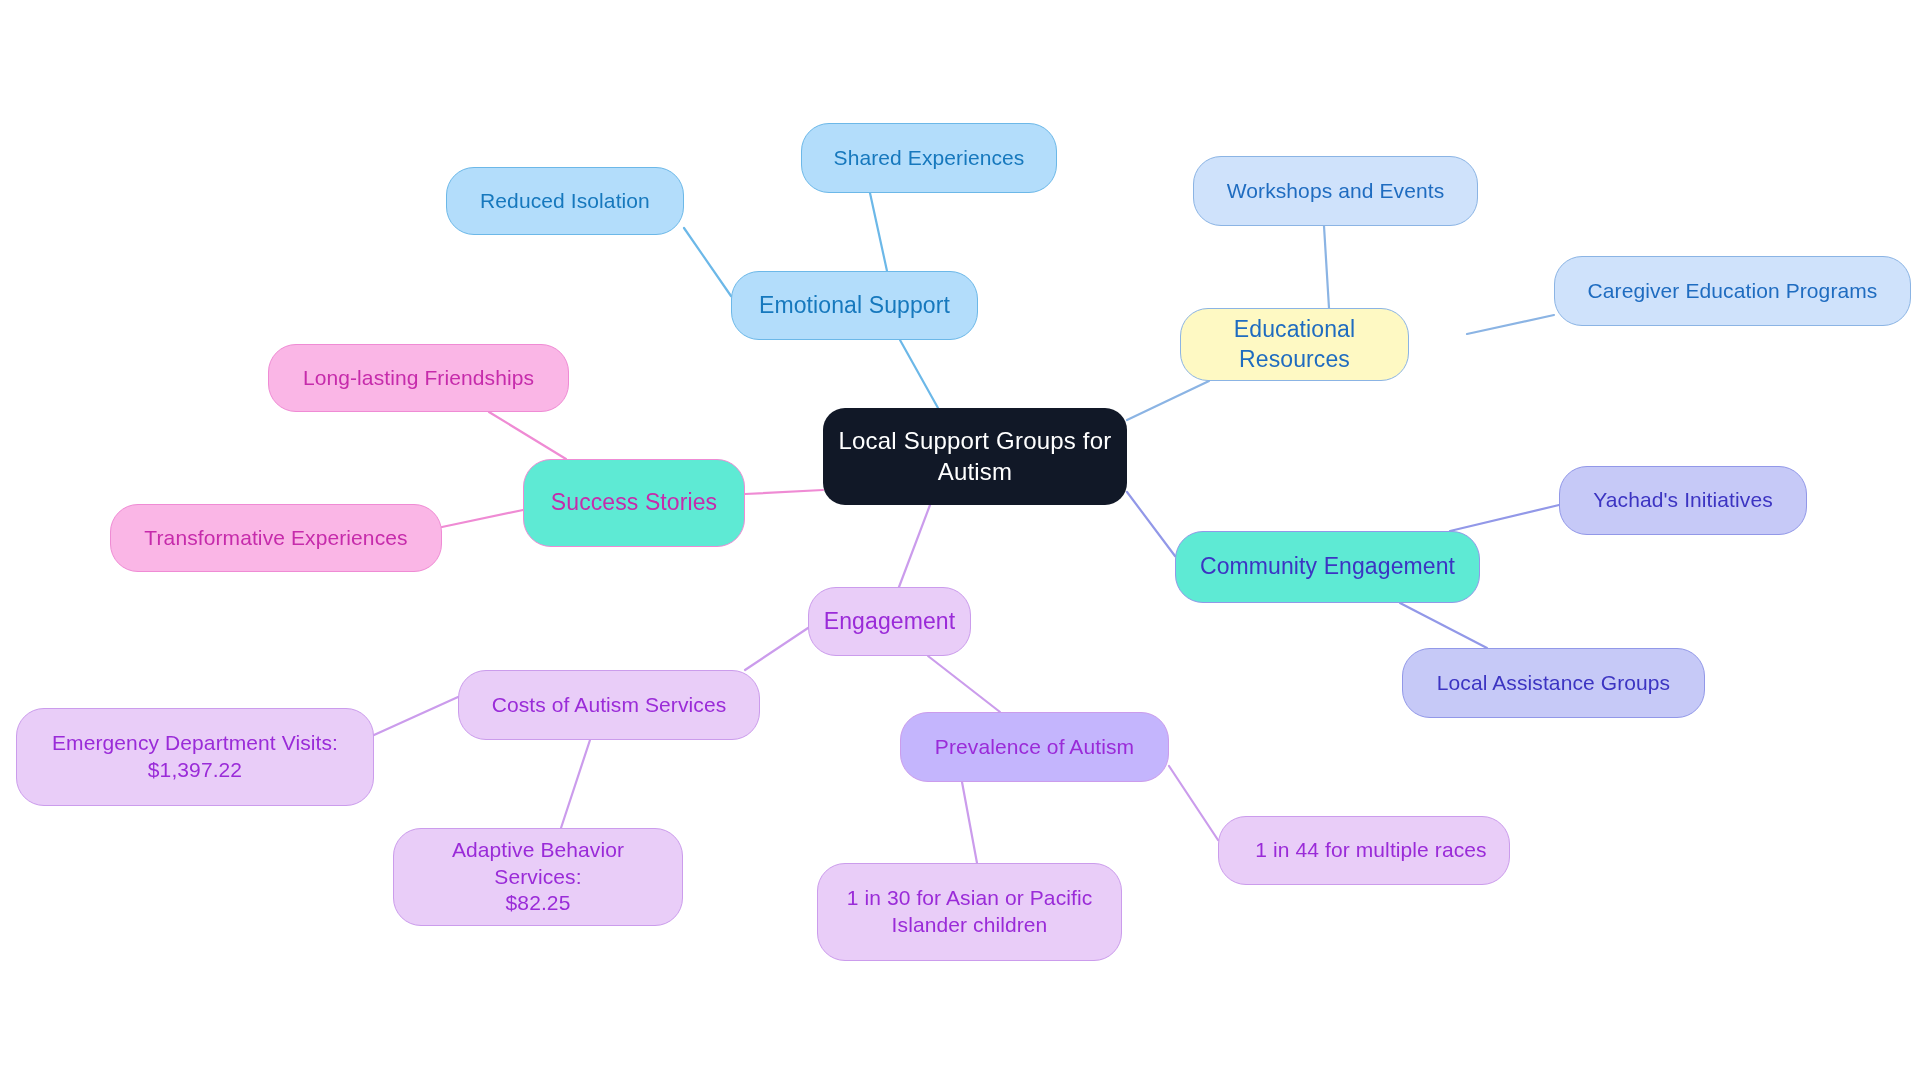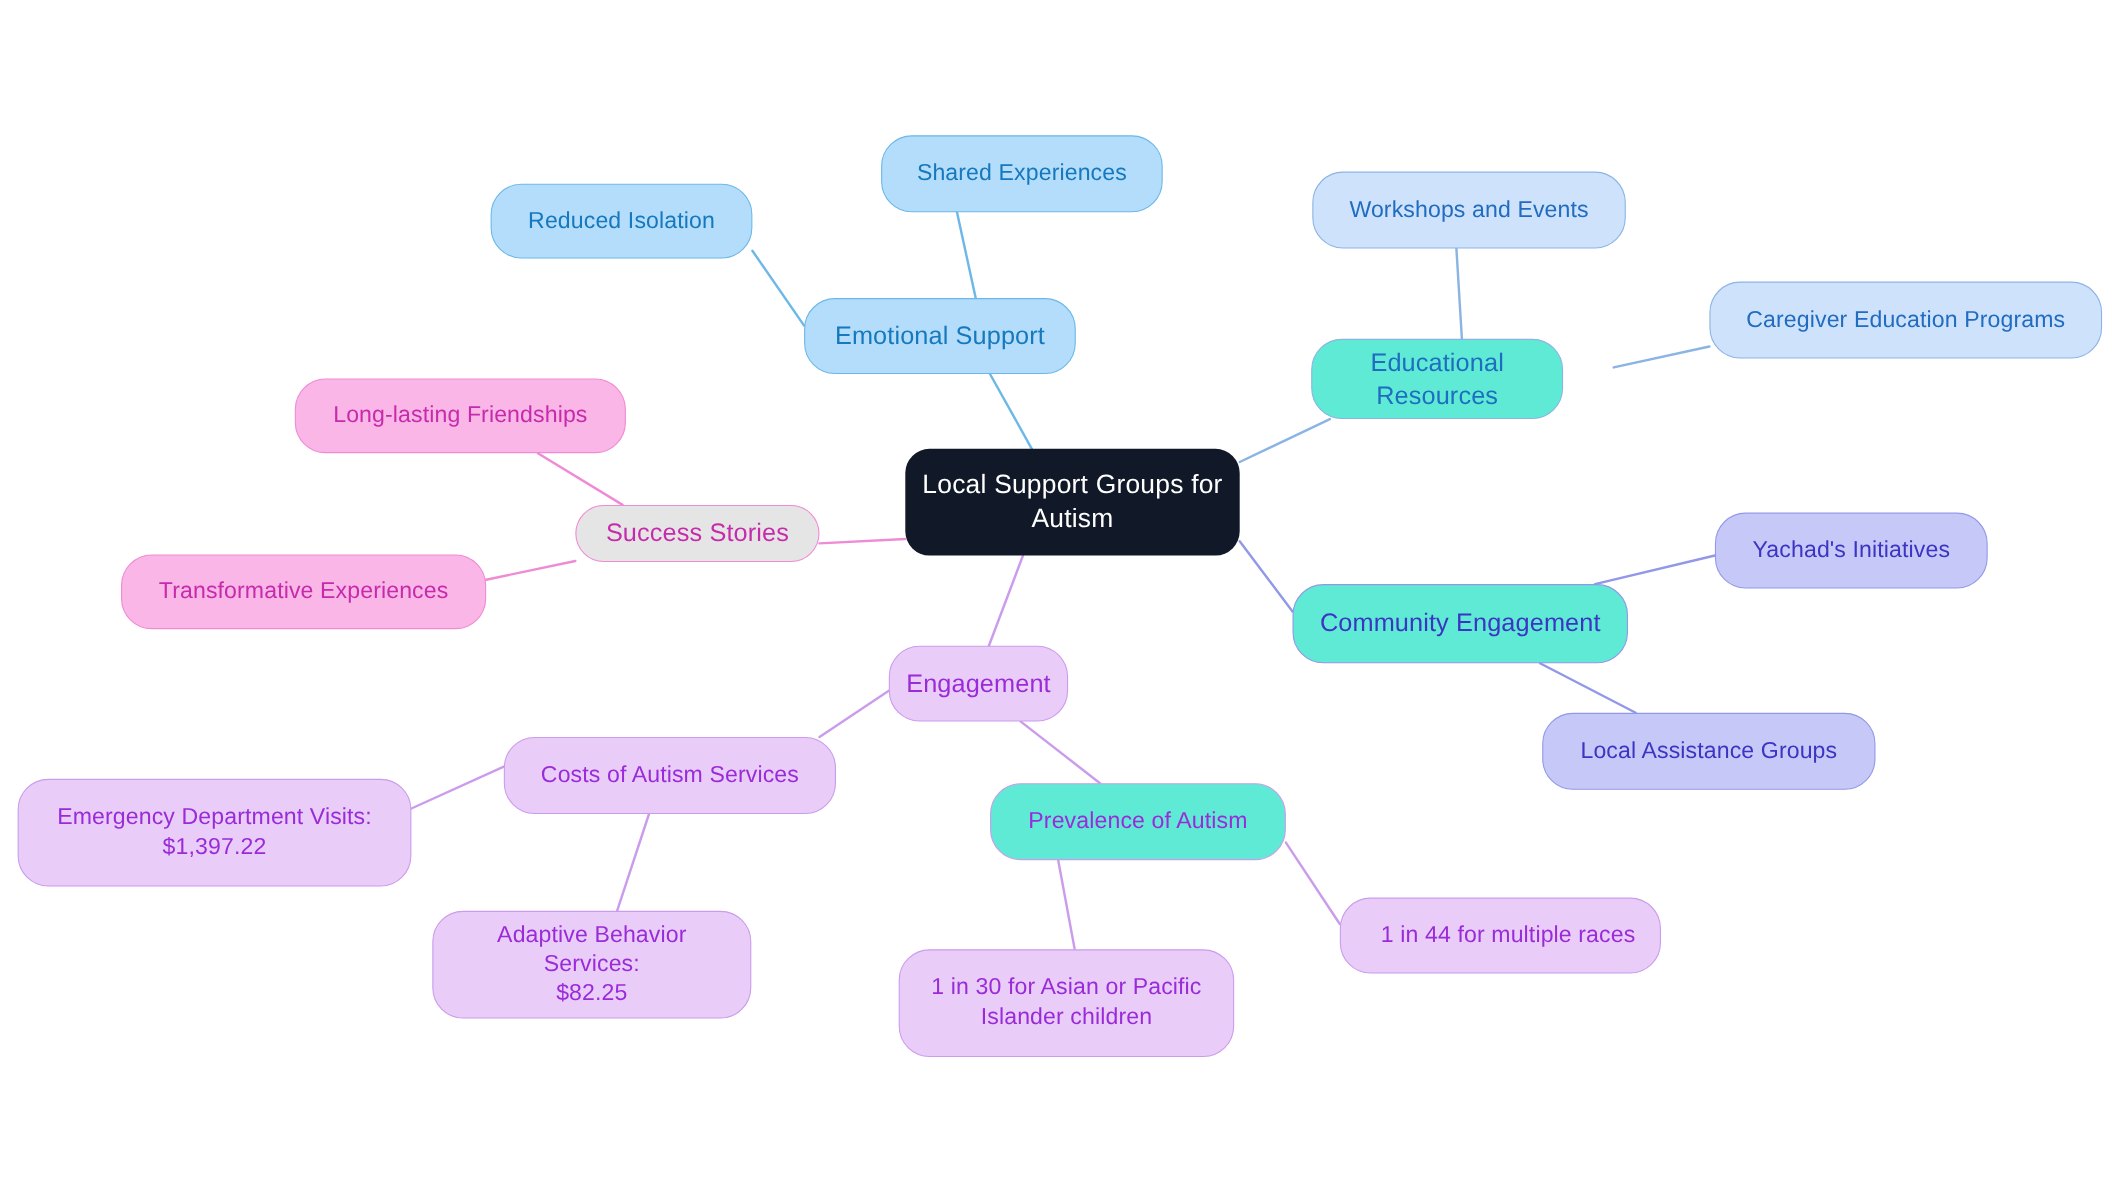--- a/index.html
+++ b/index.html
@@ -74,33 +74,33 @@
       <line x1="590" y1="740" x2="561" y2="828" stroke="#cb9cec" stroke-width="2.2" stroke-linecap="round"></line>
       <line x1="962" y1="782" x2="977" y2="863" stroke="#cb9cec" stroke-width="2.2" stroke-linecap="round"></line>
       <line x1="1169" y1="766" x2="1218" y2="840" stroke="#cb9cec" stroke-width="2.2" stroke-linecap="round"></line>
     </svg>
   <div id="nodes">
       <div class="node node-root" style="left: 823px; top: 408px; width: 304px; height: 97px; background: rgb(17, 24, 39); color: rgb(255, 255, 255);">Local Support Groups for
 Autism</div>
       <div class="node node-l1" style="left: 731px; top: 271px; width: 247px; height: 69px; background: rgb(179, 221, 251); border-color: rgb(108, 184, 232); color: rgb(22, 120, 189);">Emotional Support</div>
       <div class="node node-l2" style="left: 801px; top: 123px; width: 256px; height: 70px; background: rgb(179, 221, 251); border-color: rgb(108, 184, 232); color: rgb(22, 120, 189);">Shared Experiences</div>
       <div class="node node-l2" style="left: 446px; top: 167px; width: 238px; height: 68px; background: rgb(179, 221, 251); border-color: rgb(108, 184, 232); color: rgb(22, 120, 189);">Reduced Isolation</div>
-      <div class="node node-l1" style="left: 1180px; top: 308px; width: 229px; height: 73px; background: #5eead4; border-color: rgb(139, 180, 228); color: rgb(31, 108, 192); margin-left: 12px;">Educational Resources</div>
+      <div class="node node-l1" style="left: 1180px; top: 308px; width: 229px; height: 73px; background: #fef9c3; border-color: rgb(139, 180, 228); color: rgb(31, 108, 192);">Educational Resources</div>
       <div class="node node-l2" style="left: 1193px; top: 156px; width: 285px; height: 70px; background: rgb(207, 226, 251); border-color: rgb(139, 180, 228); color: rgb(31, 108, 192);">Workshops and Events</div>
       <div class="node node-l2" style="left: 1554px; top: 256px; width: 357px; height: 70px; background: rgb(207, 226, 251); border-color: rgb(139, 180, 228); color: rgb(31, 108, 192);">Caregiver Education Programs</div>
       <div class="node node-l1" style="left: 1175px; top: 531px; width: 305px; height: 72px; background: #5eead4; border-color: rgb(146, 152, 232); color: rgb(60, 52, 194);">Community Engagement</div>
       <div class="node node-l2" style="left: 1559px; top: 466px; width: 248px; height: 69px; background: rgb(198, 201, 247); border-color: rgb(146, 152, 232); color: rgb(60, 52, 194);">Yachad's Initiatives</div>
       <div class="node node-l2" style="left: 1402px; top: 648px; width: 303px; height: 70px; background: rgb(198, 201, 247); border-color: rgb(146, 152, 232); color: rgb(60, 52, 194);">Local Assistance Groups</div>
-      <div class="node node-l1" style="left: 523px; top: 459px; width: 222px; height: 52px; background: #e5e5e5; border-color: rgb(239, 139, 212); color: rgb(198, 43, 171);">Success Stories</div>
+      <div class="node node-l1" style="left: 523px; top: 459px; width: 222px; height: 88px; background: #5eead4; border-color: rgb(239, 139, 212); color: rgb(198, 43, 171);">Success Stories</div>
       <div class="node node-l2" style="left: 268px; top: 344px; width: 301px; height: 68px; background: rgb(250, 182, 230); border-color: rgb(239, 139, 212); color: rgb(198, 43, 171);">Long-lasting Friendships</div>
       <div class="node node-l2" style="left: 110px; top: 504px; width: 332px; height: 68px; background: rgb(250, 182, 230); border-color: rgb(239, 139, 212); color: rgb(198, 43, 171);">Transformative Experiences</div>
       <div class="node node-l1" style="left: 808px; top: 587px; width: 163px; height: 69px; background: rgb(233, 205, 248); border-color: rgb(203, 156, 236); color: rgb(154, 43, 216);">Engagement</div>
       <div class="node node-l2" style="left: 458px; top: 670px; width: 302px; height: 70px; background: rgb(233, 205, 248); border-color: rgb(203, 156, 236); color: rgb(154, 43, 216);">Costs of Autism Services</div>
       <div class="node node-l2" style="left: 16px; top: 708px; width: 358px; height: 98px; background: rgb(233, 205, 248); border-color: rgb(203, 156, 236); color: rgb(154, 43, 216);">Emergency Department Visits:
 $1,397.22</div>
       <div class="node node-l2" style="left: 393px; top: 828px; width: 290px; height: 98px; background: rgb(233, 205, 248); border-color: rgb(203, 156, 236); color: rgb(154, 43, 216);">Adaptive Behavior Services:
 $82.25</div>
-      <div class="node node-l2" style="left: 900px; top: 712px; width: 269px; height: 70px; background: #5eead4; border-color: rgb(203, 156, 236); color: rgb(154, 43, 216);">Prevalence of Autism</div>
+      <div class="node node-l2" style="left: 900px; top: 712px; width: 269px; height: 70px; background: #c4b5fd; border-color: rgb(203, 156, 236); color: rgb(154, 43, 216);">Prevalence of Autism</div>
       <div class="node node-l2" style="left: 817px; top: 863px; width: 305px; height: 98px; background: rgb(233, 205, 248); border-color: rgb(203, 156, 236); color: rgb(154, 43, 216);">1 in 30 for Asian or Pacific
 Islander children</div>
       <div class="node node-l2" style="left: 1218px; top: 816px; width: 292px; height: 69px; background: rgb(233, 205, 248); border-color: rgb(203, 156, 236); color: rgb(154, 43, 216); padding-left: 28px;">1 in 44 for multiple races</div>
     </div>
 </div>
 
 </body></html>

